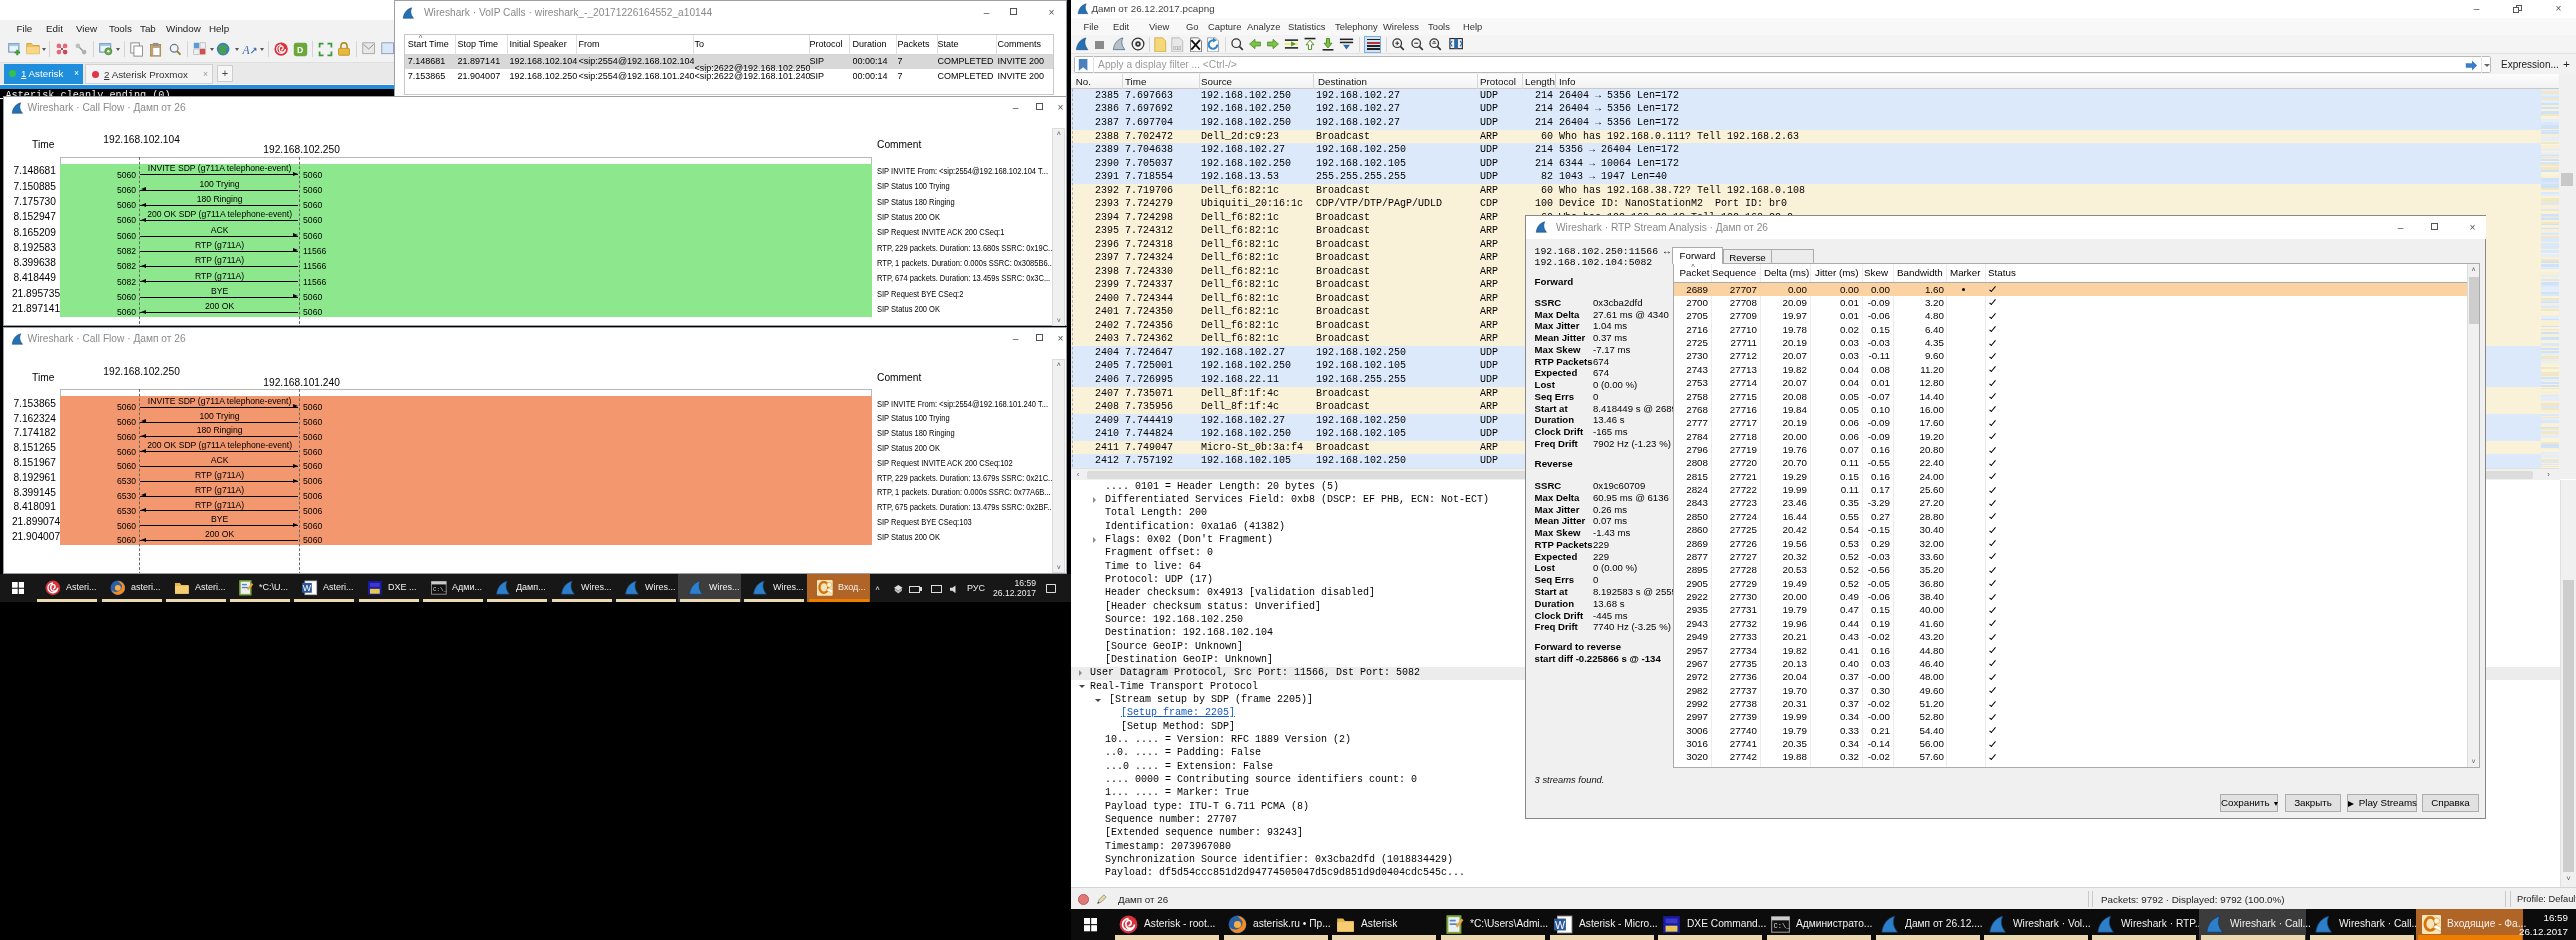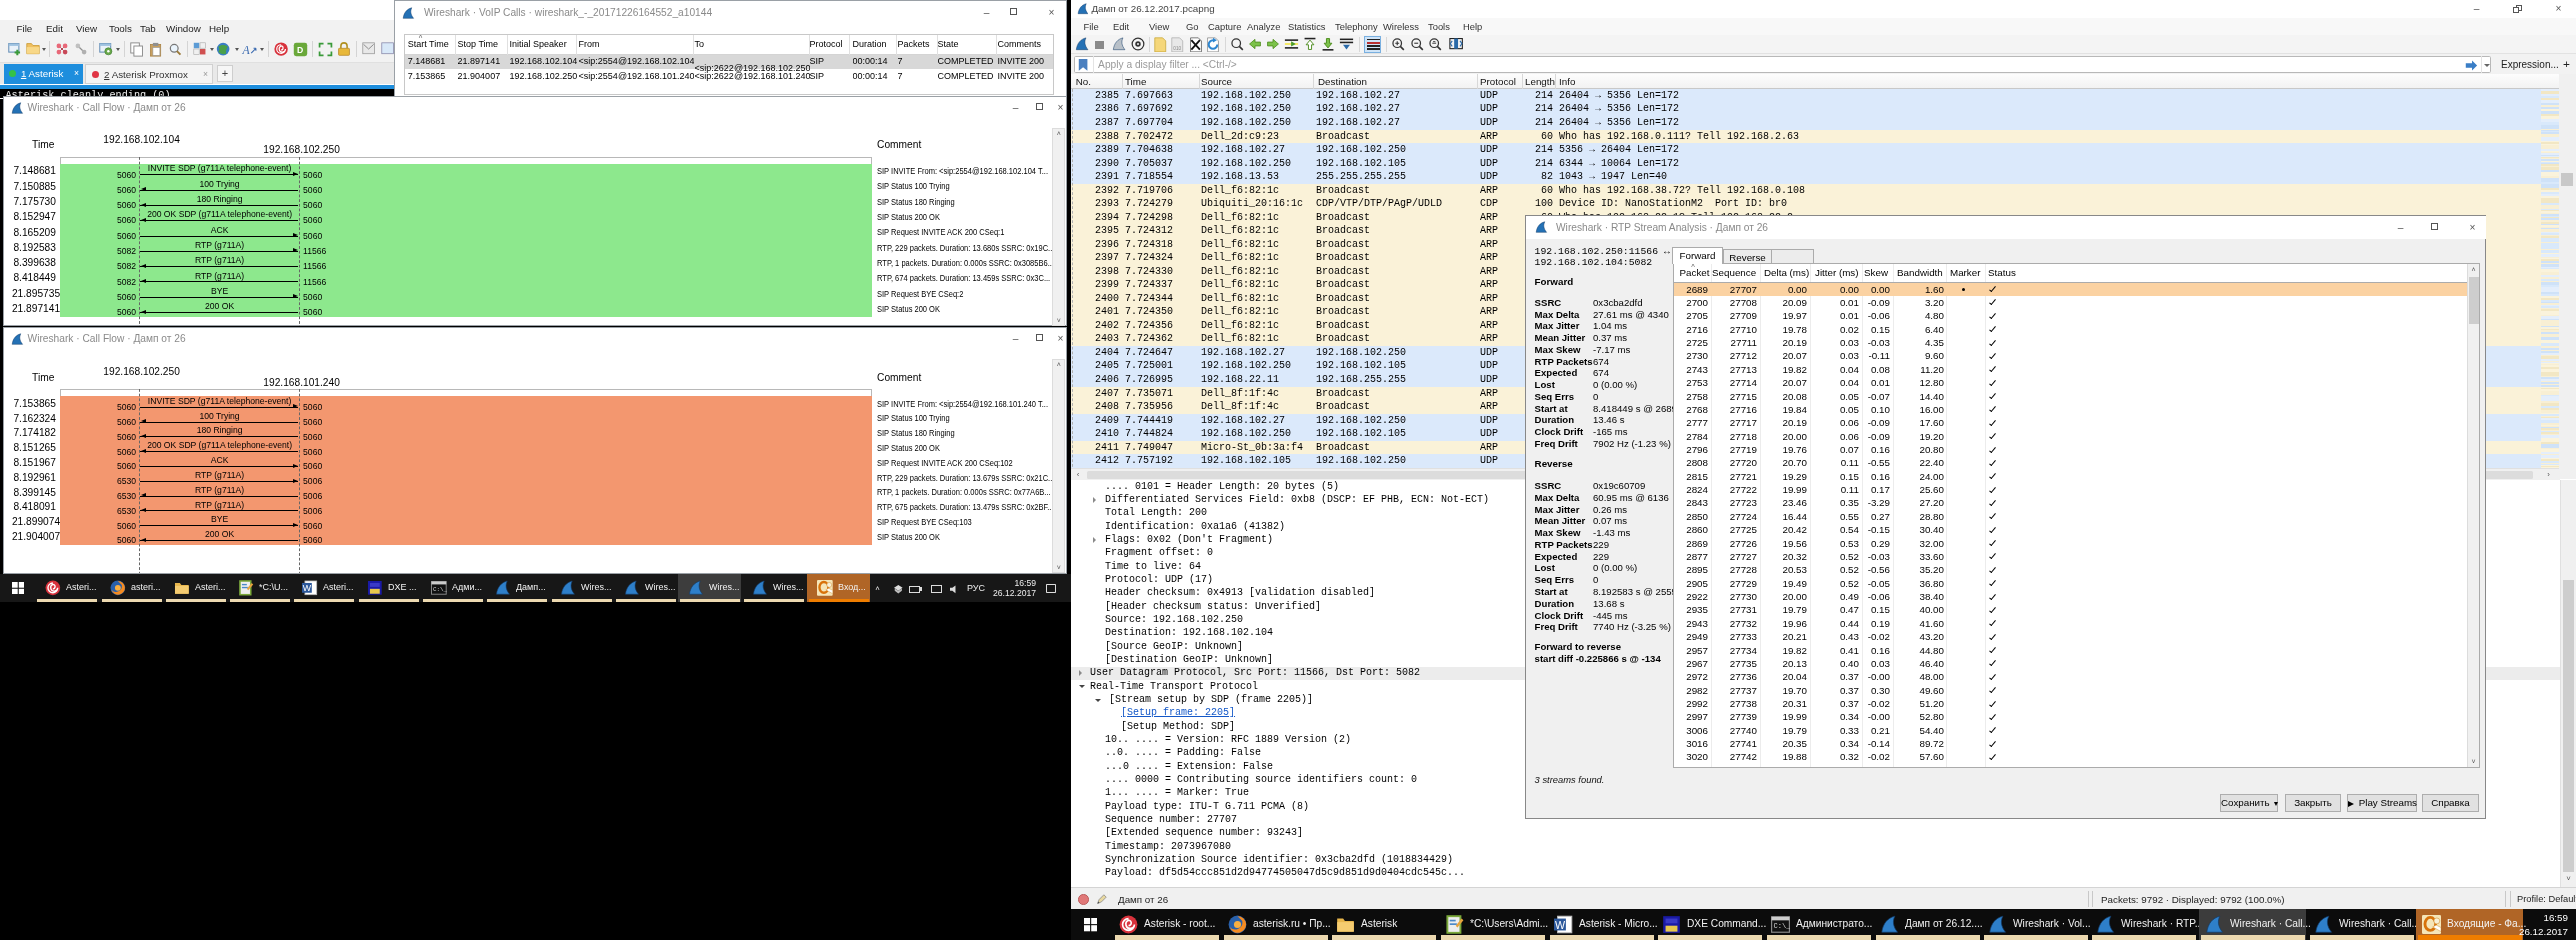--- a/index.html
+++ b/index.html
@@ -1503,21 +1503,21 @@
 <span class="ab nw r" style="left:78px;top:461px;width:55px">19.79</span>
 <span class="ab nw r" style="left:130px;top:461px;width:55px">0.33</span>
 <span class="ab nw r" style="left:169px;top:461px;width:47px">0.21</span>
 <span class="ab nw r" style="left:223px;top:461px;width:47px">54.40</span>
 <div class="chk" style="left:317px;top:462px"></div>
 <span class="ab nw r" style="left:0;top:474px;width:34px">3016</span>
 <span class="ab nw r" style="left:31px;top:474px;width:52px">27741</span>
 <span class="ab nw r" style="left:78px;top:474px;width:55px">20.35</span>
 <span class="ab nw r" style="left:130px;top:474px;width:55px">0.34</span>
 <span class="ab nw r" style="left:169px;top:474px;width:47px">-0.14</span>
-<span class="ab nw r" style="left:223px;top:474px;width:47px">89.72</span>
+<span class="ab nw r" style="left:223px;top:474px;width:47px">56.00</span>
 <div class="chk" style="left:317px;top:476px"></div>
 <span class="ab nw r" style="left:0;top:487px;width:34px">3020</span>
 <span class="ab nw r" style="left:31px;top:487px;width:52px">27742</span>
 <span class="ab nw r" style="left:78px;top:487px;width:55px">19.88</span>
 <span class="ab nw r" style="left:130px;top:487px;width:55px">0.32</span>
 <span class="ab nw r" style="left:169px;top:487px;width:47px">-0.02</span>
 <span class="ab nw r" style="left:223px;top:487px;width:47px">57.60</span>
 <div class="chk" style="left:317px;top:489px"></div>
 <span class="ab nw r" style="left:0;top:501px;width:34px">3029</span>
 <span class="ab nw r" style="left:31px;top:501px;width:52px">27743</span>

